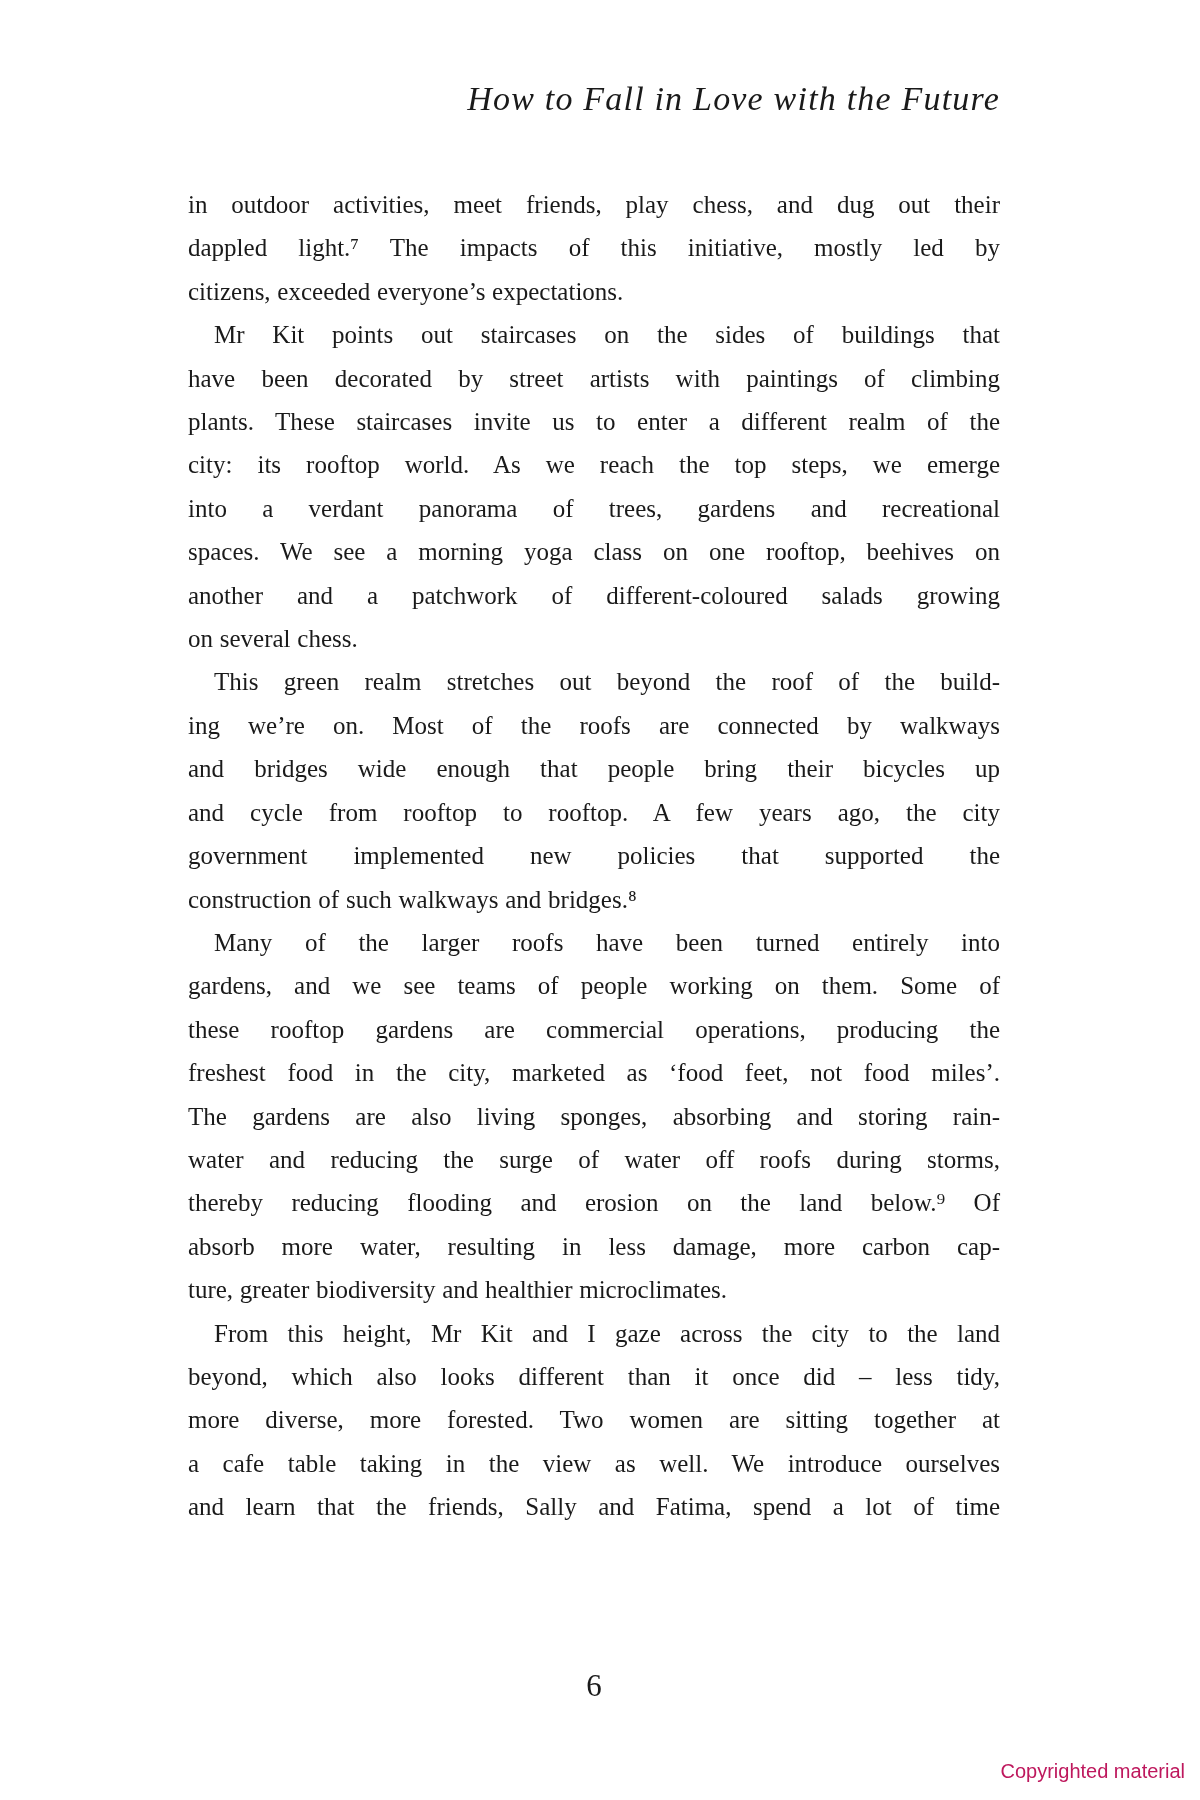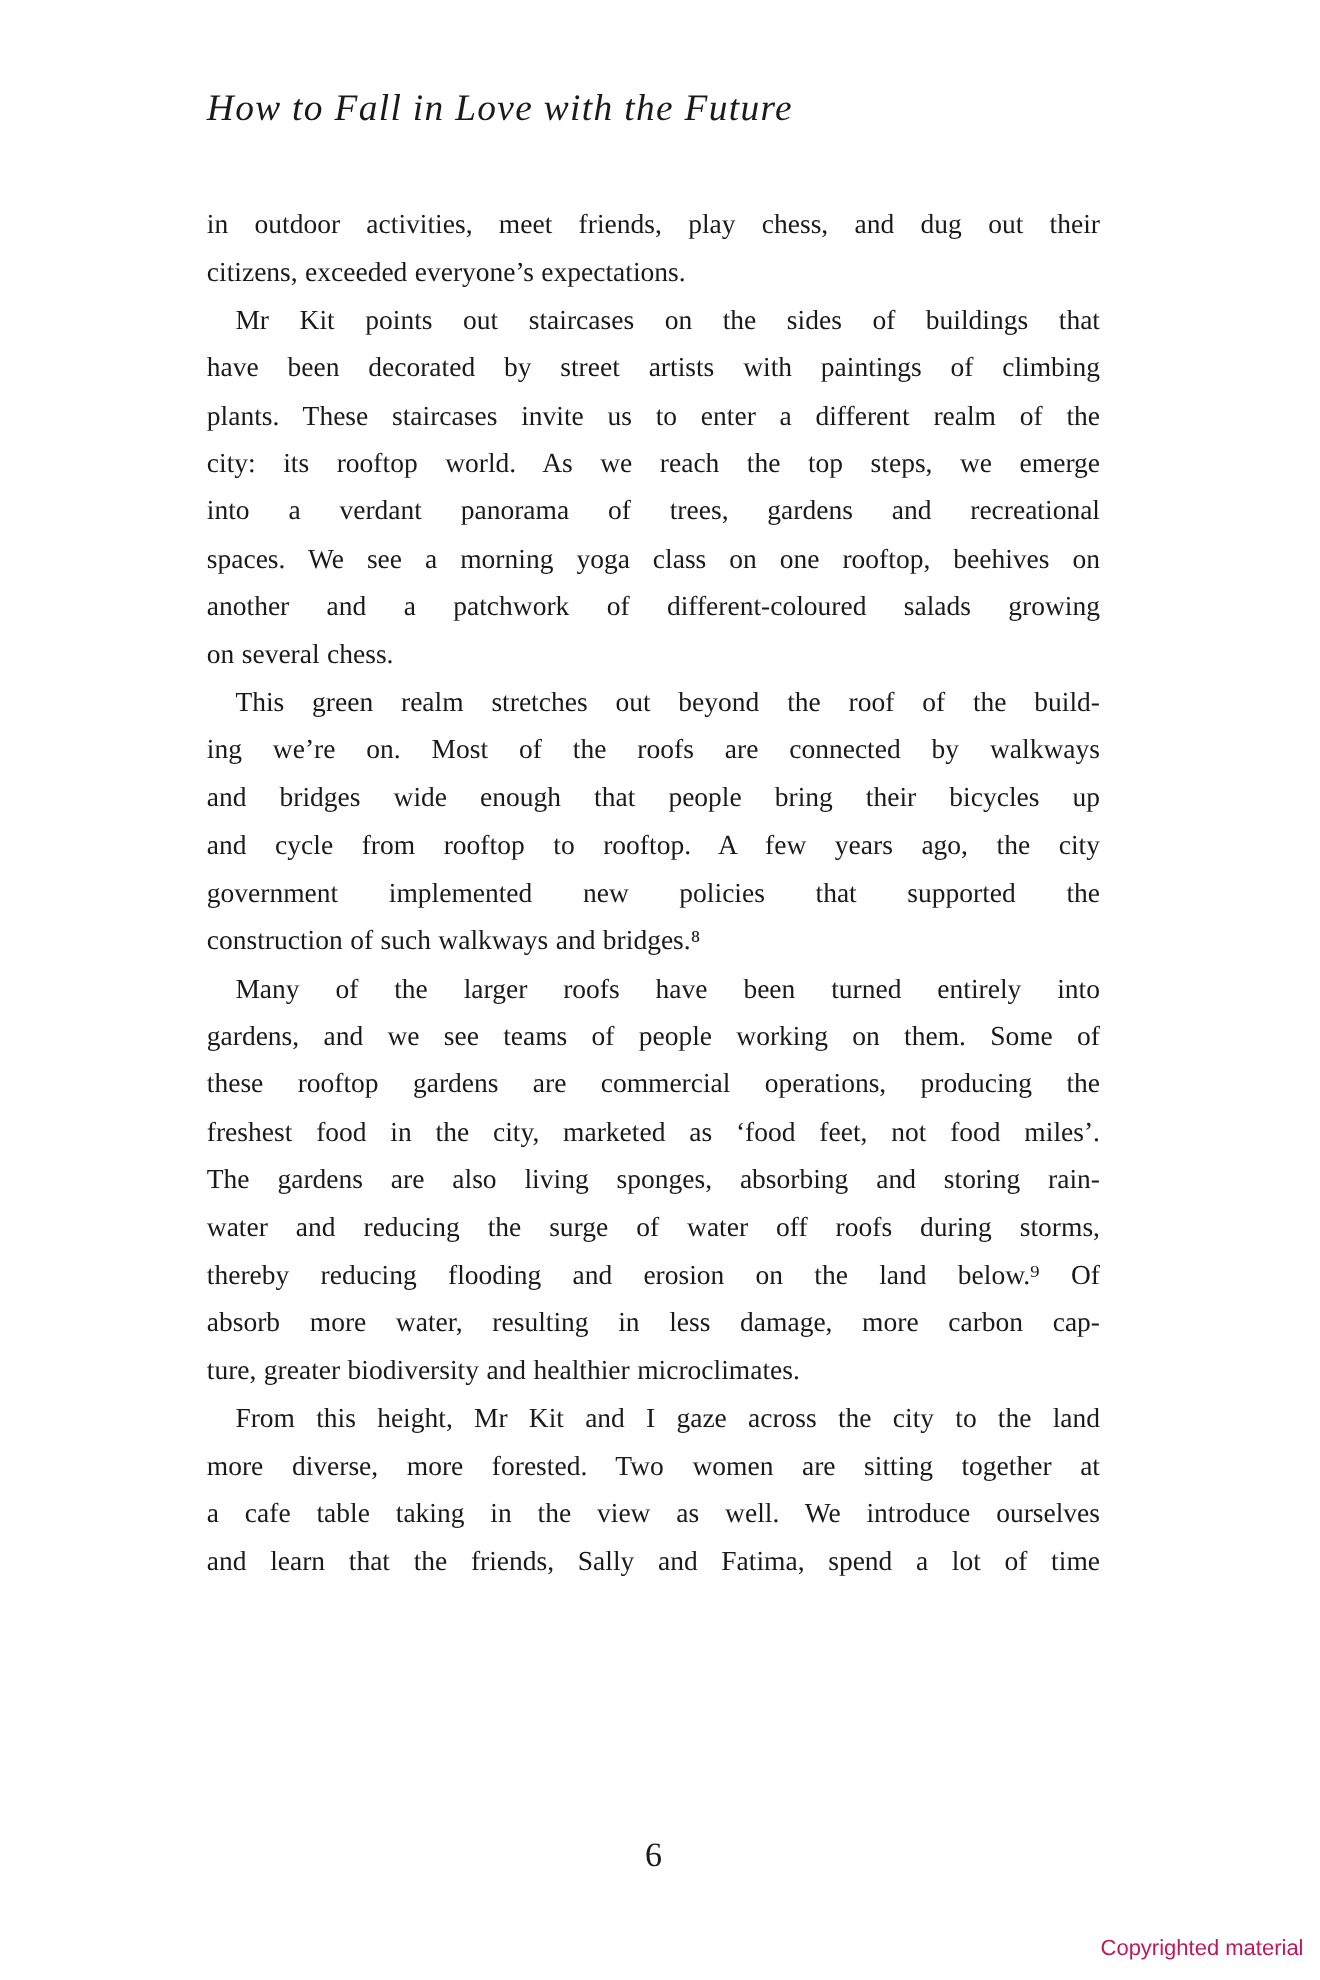--- a/index.html
+++ b/index.html
@@ -10,21 +10,21 @@
     position: relative;
     font-family: "Liberation Serif", "DejaVu Serif", serif;
     color: #1a1a1a;
     overflow: hidden;
   }
   .running-header {
     position: absolute;
     top: 80px;
     left: 188px;
     width: 812px;
-    text-align: left;
+    text-align: right;
     font-style: italic;
     font-size: 34px;
     letter-spacing: 1.2px;
     white-space: nowrap;
   }
   .body-text {
     position: absolute;
     top: 183px;
     left: 188px;
     width: 812px;
@@ -59,20 +59,21 @@
     color: #be185d;
   }
 </style>
 </head>
 <body>
 
 <div class="running-header">How to Fall in Love with the Future</div>
 
 <div class="body-text">
     <div class="line">in outdoor activities, meet friends, play chess, and dug out their</div>
+    <div class="line">dappled light.⁷ The impacts of this initiative, mostly led by</div>
     <div class="line para-end">citizens, exceeded everyone’s expectations.</div>
     <div class="line indent">Mr Kit points out staircases on the sides of buildings that</div>
     <div class="line">have been decorated by street artists with paintings of climbing</div>
     <div class="line">plants. These staircases invite us to enter a different realm of the</div>
     <div class="line">city: its rooftop world. As we reach the top steps, we emerge</div>
     <div class="line">into a verdant panorama of trees, gardens and recreational</div>
     <div class="line">spaces. We see a morning yoga class on one rooftop, beehives on</div>
     <div class="line">another and a patchwork of different-coloured salads growing</div>
     <div class="line para-end">on several chess.</div>
     <div class="line indent">This green realm stretches out beyond the roof of the build-</div>
@@ -84,20 +85,21 @@
     <div class="line indent">Many of the larger roofs have been turned entirely into</div>
     <div class="line">gardens, and we see teams of people working on them. Some of</div>
     <div class="line">these rooftop gardens are commercial operations, producing the</div>
     <div class="line">freshest food in the city, marketed as ‘food feet, not food miles’.</div>
     <div class="line">The gardens are also living sponges, absorbing and storing rain-</div>
     <div class="line">water and reducing the surge of water off roofs during storms,</div>
     <div class="line">thereby reducing flooding and erosion on the land below.⁹ Of</div>
     <div class="line">absorb more water, resulting in less damage, more carbon cap-</div>
     <div class="line para-end">ture, greater biodiversity and healthier microclimates.</div>
     <div class="line indent">From this height, Mr Kit and I gaze across the city to the land</div>
+    <div class="line">beyond, which also looks different than it once did – less tidy,</div>
     <div class="line">more diverse, more forested. Two women are sitting together at</div>
     <div class="line">a cafe table taking in the view as well. We introduce ourselves</div>
     <div class="line">and learn that the friends, Sally and Fatima, spend a lot of time</div>
   </div>
 
 <div class="page-number">6</div>
 
 <div class="watermark">Copyrighted material</div>
 
 </body></html>

